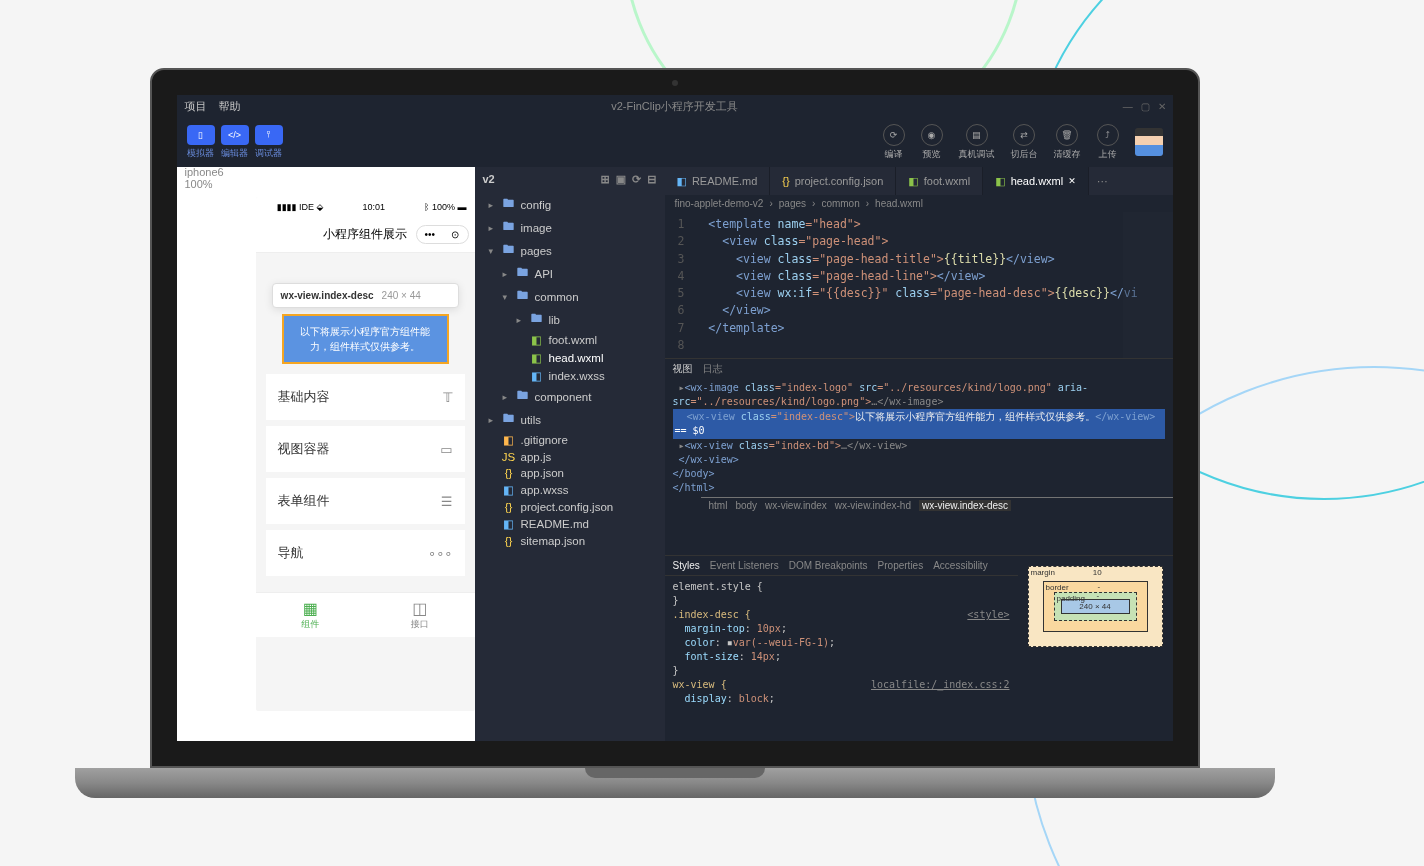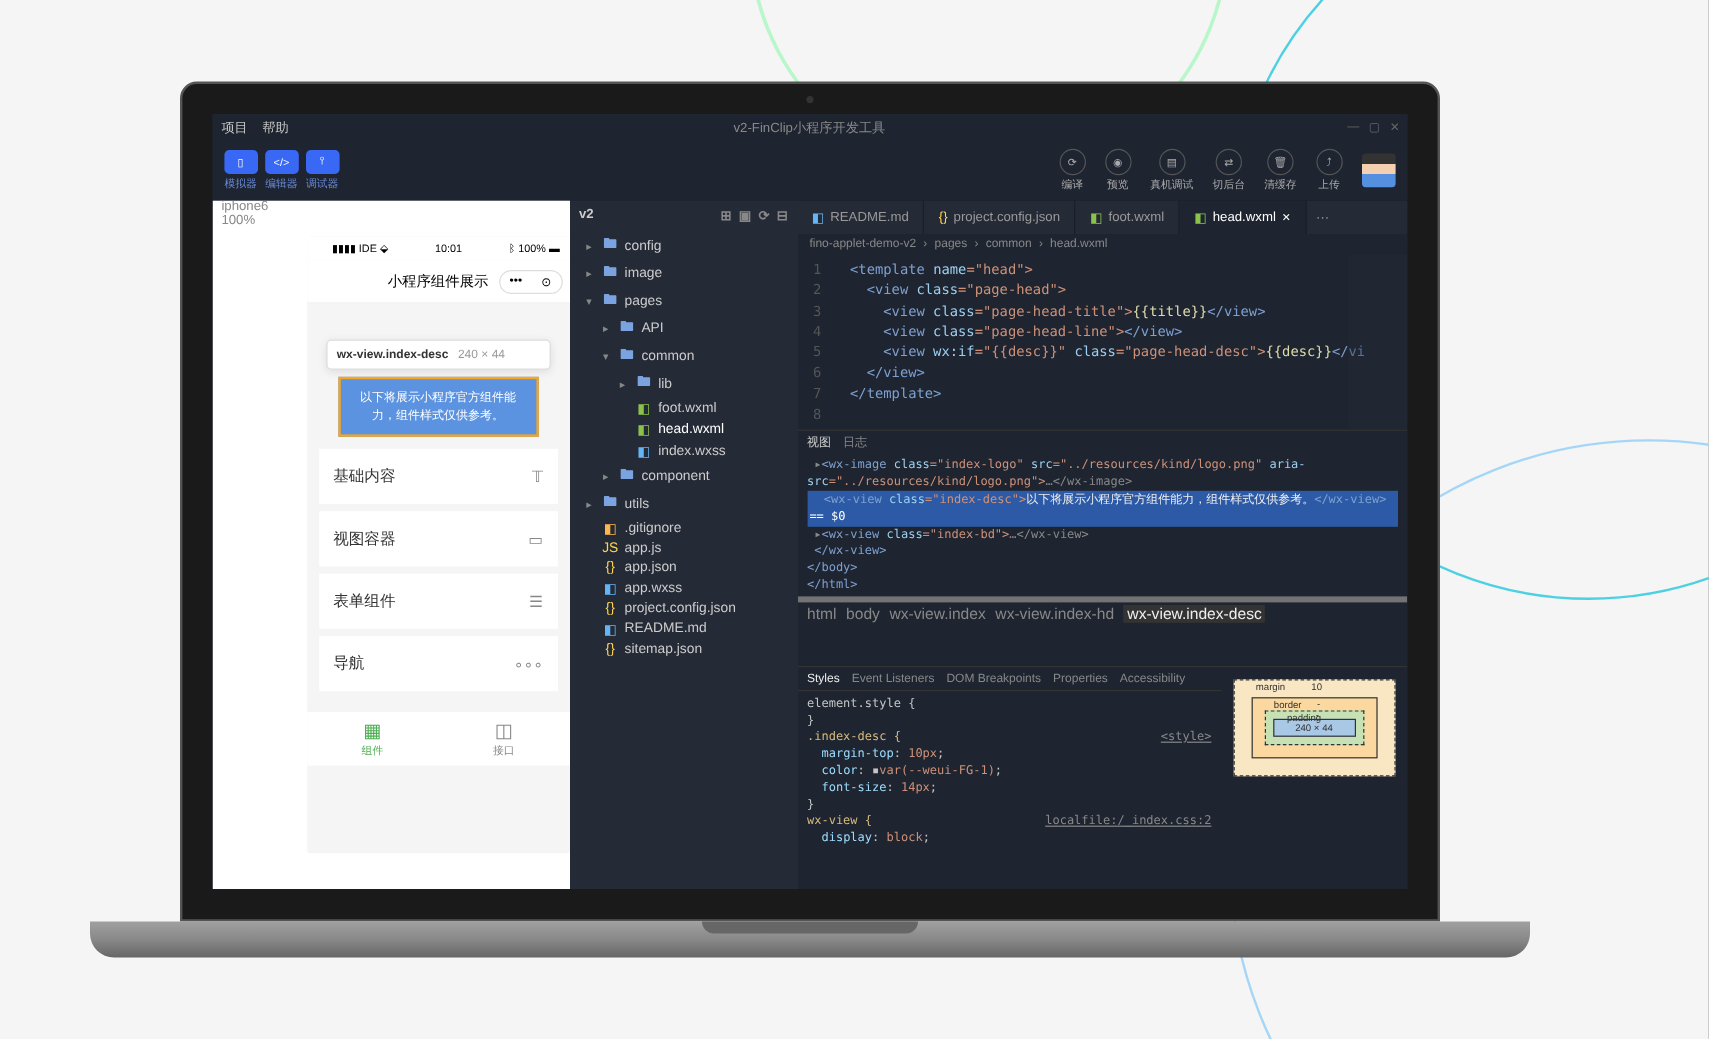--- a/index.html
+++ b/index.html
@@ -412,25 +412,26 @@
   background: #2d5aa6;
   color: #fff;
   padding: 1px 2px;
 }
 .dom-tree .t { color: #7da0d0; }
 .dom-tree .a { color: #9cd0f0; }
 .dom-tree .s { color: #ce9178; }
 .dom-tree .tx { color: #eee; }
 .crumbs {
   padding: 2px 8px;
-  font-size: 13px;
+  font-size: 10px;
   color: #888;
   display: flex;
   gap: 8px;
-  border-top: 5px solid #737373;
+  border-top: 1px solid #737373;
+  margin-left: 36px;
 }
 .crumbs .on { color: #eee; background: #333; padding: 0 3px; }
 
 .devtools {
   height: 186px;
   background: #1e2430;
   border-top: 1px solid #333;
   display: flex;
 }
 .styles-panel {
@@ -493,21 +494,20 @@
   border: 1px solid #333;
   text-align: center;
   padding: 2px;
   color: #333;
 }
 .bm-label {
   position: absolute;
   top: 1px;
   left: 2px;
   color: #333;
-  margin-left: 16px;
 }
 .bm-val {
   position: absolute;
   color: #333;
 }
 </style>
 </head>
 <body>
 
 <div class="bg-curve-1"></div>

